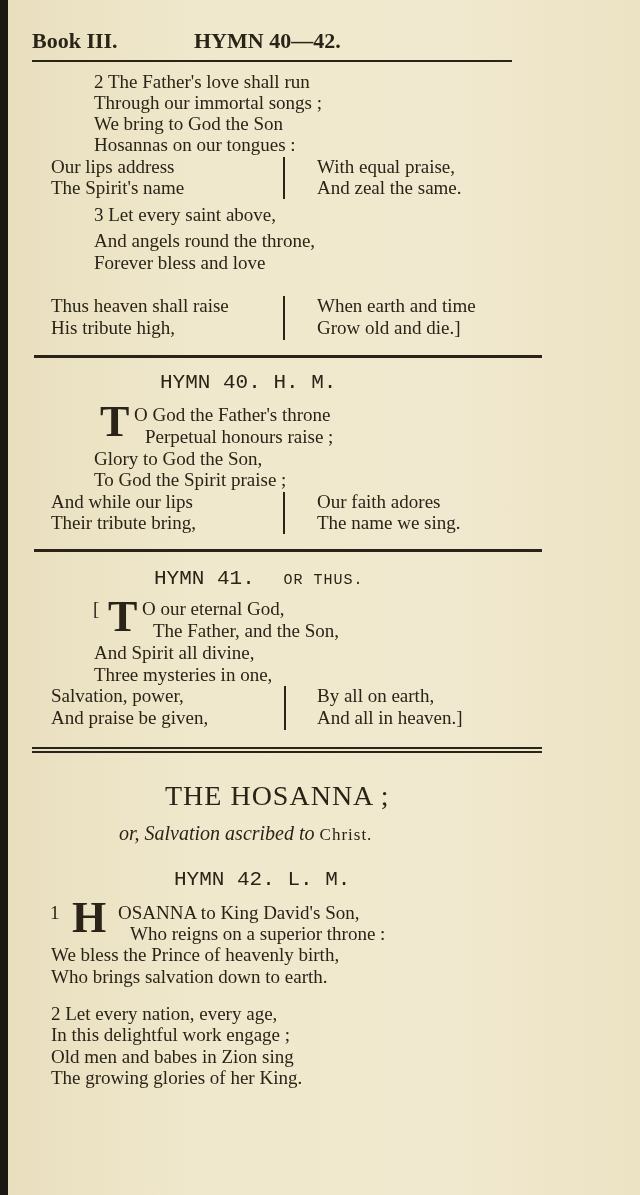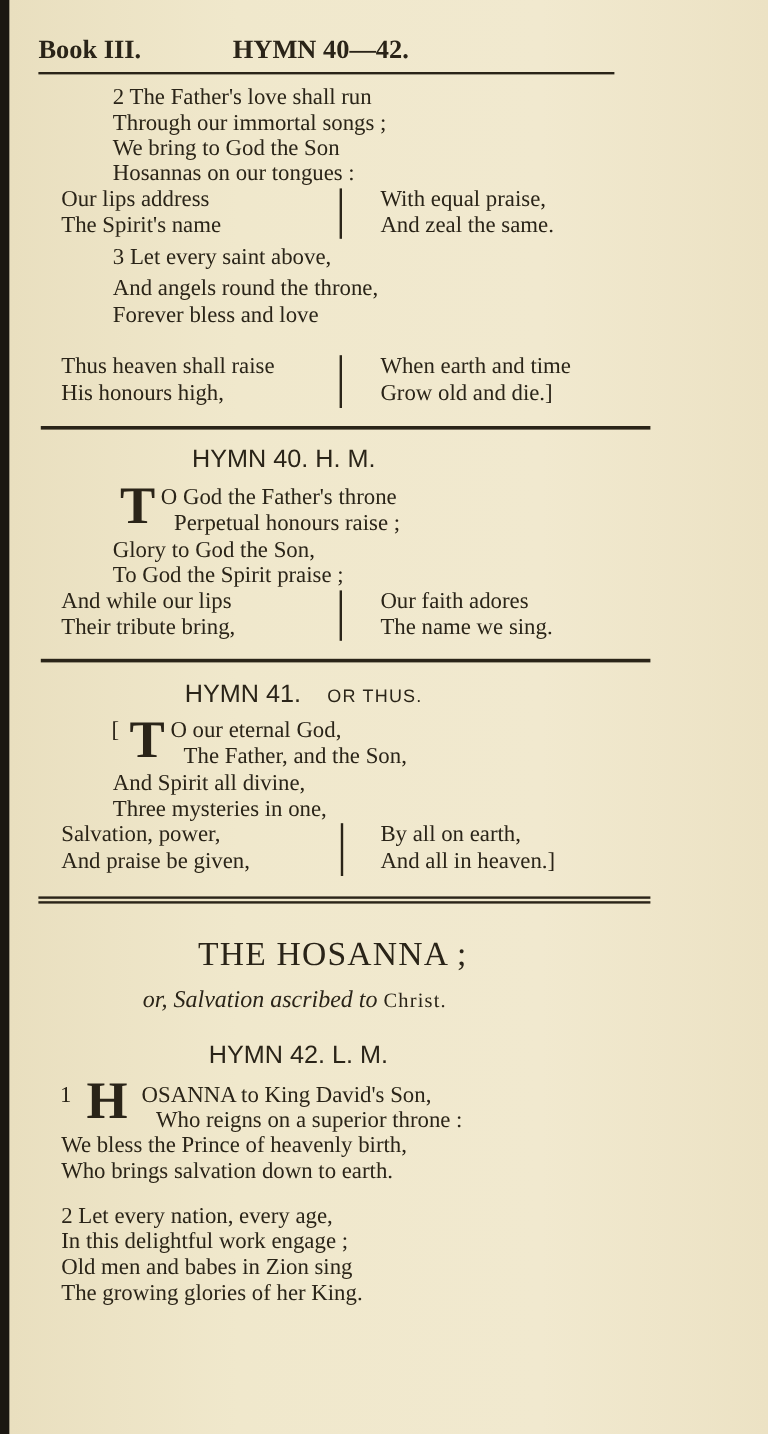--- a/index.html
+++ b/index.html
@@ -5,21 +5,21 @@
   html,body{margin:0;padding:0;}
   body{width:640px;height:1195px;background:#efe6c9;position:relative;overflow:hidden;font-family:"DejaVu Serif","Liberation Serif",serif;color:#2a2418;}
   .edge{position:absolute;left:0;top:0;width:8px;height:1195px;background:#1b1712;}
   .page{position:absolute;left:8px;top:0;right:0;bottom:0;background:linear-gradient(90deg,#e9dfbf 0%,#f0e8cc 30%,#f1e9cf 70%,#ece2c4 100%);}
   .abs{position:absolute;white-space:nowrap;}
   .runhead{left:32px;top:28px;font-size:22px;font-family:"Liberation Serif",serif;font-weight:bold;}
   .runhead .title{position:absolute;left:162px;top:0;}
   .rule{position:absolute;height:2px;background:#2a2418;}
   .drule{position:absolute;height:6px;border-top:2px solid #2a2418;border-bottom:2px solid #2a2418;box-sizing:border-box;}
   .line{position:absolute;white-space:nowrap;font-family:"Liberation Serif",serif;font-size:19px;line-height:21px;}
-  .hd{position:absolute;white-space:nowrap;font-family:Liberation Sans, sans-serif;font-size:21px;}
+  .hd{position:absolute;white-space:nowrap;font-family:Liberation Mono, monospace;font-size:21px;}
   .sc{font-size:15px;letter-spacing:1px;}
   .vbar{position:absolute;width:1.5px;background:#2a2418;}
   .dropcap{position:absolute;font-family:"Liberation Serif",serif;font-weight:bold;font-size:44px;line-height:40px;}
   .big{font-family:"Liberation Serif",serif;font-size:28px;letter-spacing:1px;}
   .ital{font-style:italic;font-size:20px;}
 </style>
 </head>
 <body>
 
 <div class="edge"></div>
@@ -38,21 +38,21 @@
   <div class="line" style="left:43px;top:156px">Our lips address</div>
   <div class="line" style="left:43px;top:177px">The Spirit's name</div>
   <div class="vbar" style="left:275px;top:157px;height:42px"></div>
   <div class="line" style="left:309px;top:156px">With equal praise,</div>
   <div class="line" style="left:309px;top:177px">And zeal the same.</div>
 
   <div class="line" style="left:86px;top:204px">3 Let every saint above,</div>
   <div class="line" style="left:86px;top:230px">And angels round the throne,</div>
   <div class="line" style="left:86px;top:252px">Forever bless and love</div>
   <div class="line" style="left:43px;top:295px">Thus heaven shall raise</div>
-  <div class="line" style="left:43px;top:317px">His honours high,</div>
+  <div class="line" style="left:43px;top:317px">His tribute high,</div>
   <div class="vbar" style="left:275px;top:296px;height:44px"></div>
   <div class="line" style="left:309px;top:295px">When earth and time</div>
   <div class="line" style="left:309px;top:317px">Grow old and die.]</div>
 
   <div class="rule" style="left:26px;top:355px;width:508px;height:3px;"></div>
 
   <div class="hd" style="left:152px;top:371px">HYMN 40.   H. M.</div>
   <div class="dropcap" style="left:92px;top:402px">T</div>
   <div class="line" style="left:126px;top:404px">O God the Father's throne</div>
   <div class="line" style="left:137px;top:426px">Perpetual honours raise ;</div>

